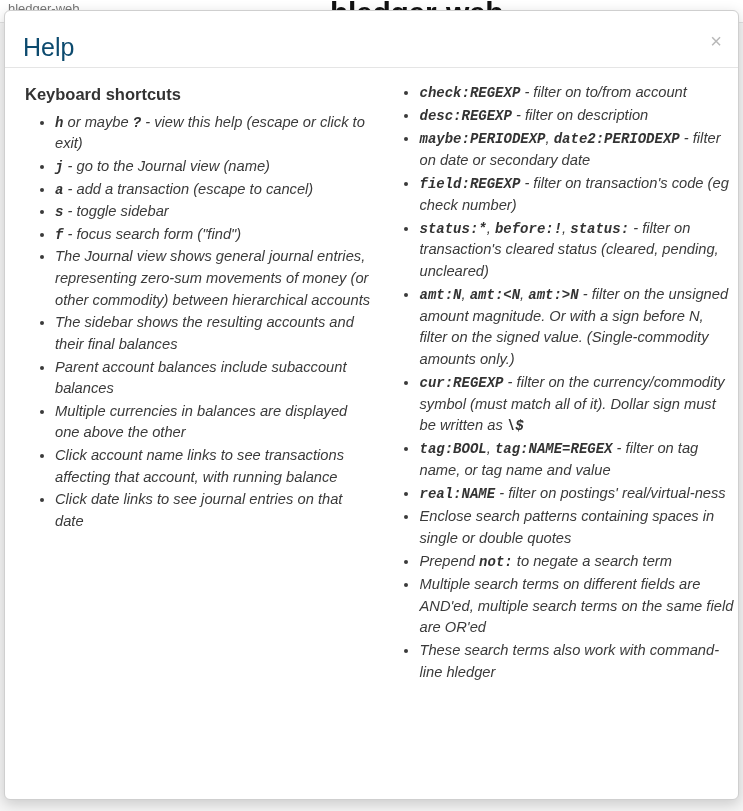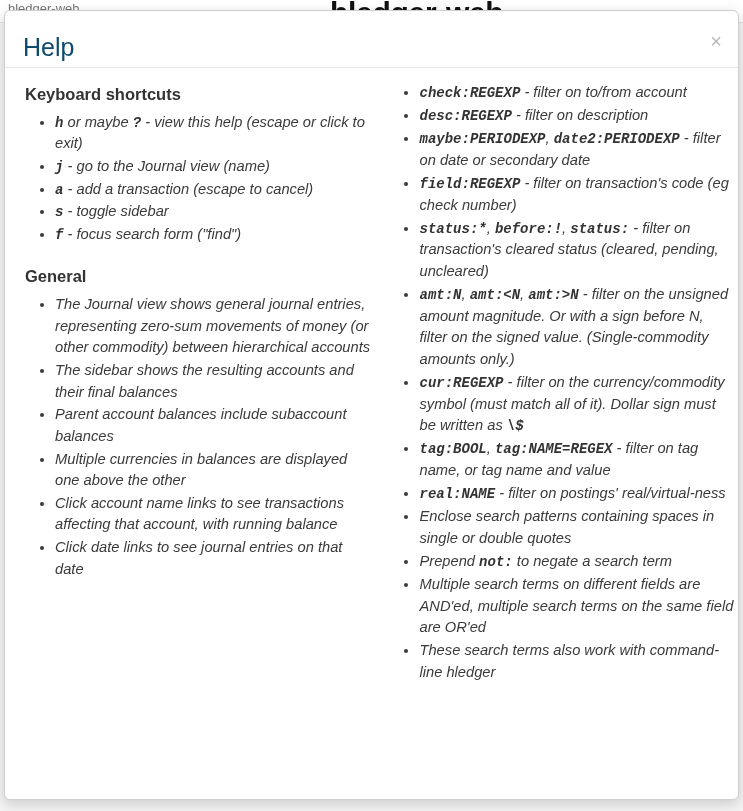--- a/index.html
+++ b/index.html
@@ -171,21 +171,20 @@
       <div class="col-left">
         <h4 class="section">Keyboard shortcuts</h4>
         <ul class="helplist">
           <li><code class="kb">h</code><span> or maybe </span><code class="kb">?</code><span> - view this help (escape or click to exit)</span></li>
           <li><code class="kb">j</code><span> - go to the Journal view (name)</span></li>
           <li><code class="kb">a</code><span> - add a transaction (escape to cancel)</span></li>
           <li><code class="kb">s</code><span> - toggle sidebar</span></li>
           <li><code class="kb">f</code><span> - focus search form ("find")</span></li>
         </ul>
 
-        <h4 class="section general">General</h4>
         <ul class="helplist">
           <li>The Journal view shows general journal entries, representing zero-sum movements of money (or other commodity) between hierarchical accounts</li>
           <li>The sidebar shows the resulting accounts and their final balances</li>
           <li>Parent account balances include subaccount balances</li>
           <li>Multiple currencies in balances are displayed one above the other</li>
           <li>Click account name links to see transactions affecting that account, with running balance</li>
           <li>Click date links to see journal entries on that date</li>
         </ul>
       </div>
 

